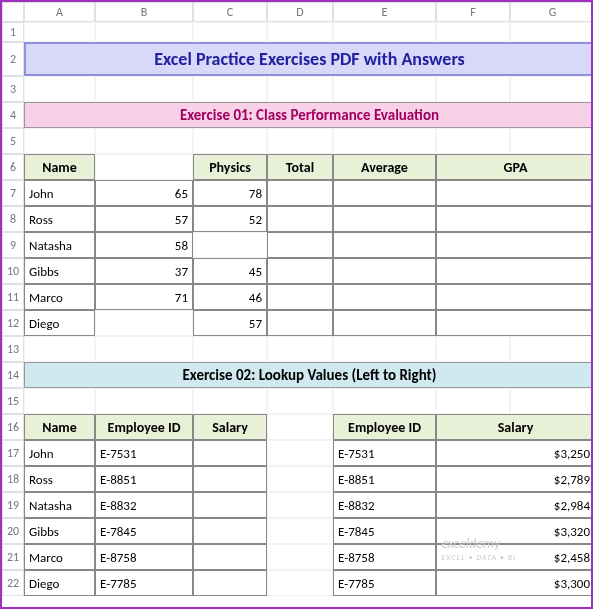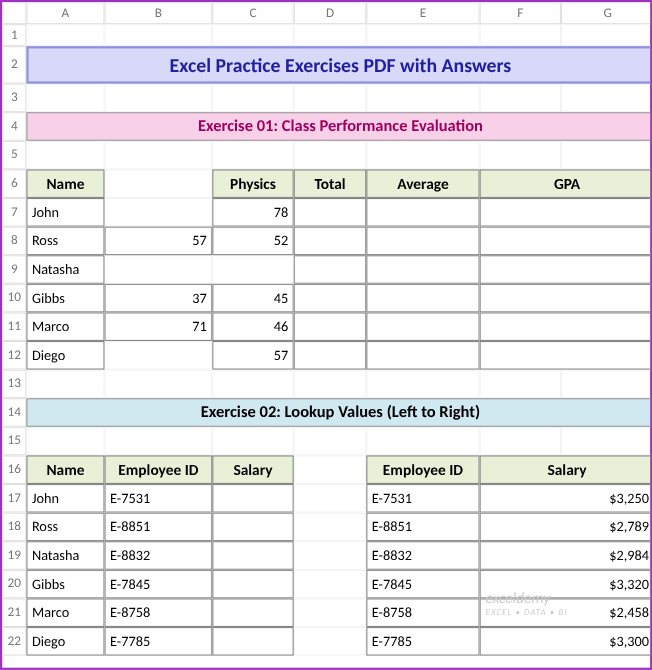--- a/index.html
+++ b/index.html
@@ -285,31 +285,33 @@
     <div class="cell" style="grid-area: 23 / 8;"></div>
     <div class="title-banner" style="grid-area: 3 / 2 / auto / 9;">Excel Practice Exercises PDF with Answers</div>
     <div class="ex1-banner" style="grid-area: 5 / 2 / auto / 9;">Exercise 01: Class Performance Evaluation</div>
     <div class="ex2-banner" style="grid-area: 15 / 2 / auto / 9;">Exercise 02: Lookup Values (Left to Right)</div>
     <div class="cell th" style="grid-area: 7 / 2;">Name</div>
     <div class="cell th" style="grid-area: 7 / 4;">Physics</div>
     <div class="cell th" style="grid-area: 7 / 5;">Total</div>
     <div class="cell th" style="grid-area: 7 / 6;">Average</div>
     <div class="cell th" style="grid-area: 7 / 7 / auto / 9;">GPA</div>
     <div class="cell td" style="grid-area: 8 / 2;">John</div>
+    <div class="cell td num" style="grid-area: 8 / 3;">65</div>
     <div class="cell td num" style="grid-area: 8 / 4;">78</div>
     <div class="cell td" style="grid-area: 8 / 5;"></div>
     <div class="cell td" style="grid-area: 8 / 6;"></div>
     <div class="cell td" style="grid-area: 8 / 7 / auto / 9;"></div>
     <div class="cell td" style="grid-area: 9 / 2;">Ross</div>
     <div class="cell td num" style="grid-area: 9 / 3;">57</div>
     <div class="cell td num" style="grid-area: 9 / 4;">52</div>
     <div class="cell td" style="grid-area: 9 / 5;"></div>
     <div class="cell td" style="grid-area: 9 / 6;"></div>
     <div class="cell td" style="grid-area: 9 / 7 / auto / 9;"></div>
     <div class="cell td" style="grid-area: 10 / 2;">Natasha</div>
+    <div class="cell td num" style="grid-area: 10 / 3;">58</div>
     <div class="cell td" style="grid-area: 10 / 5;"></div>
     <div class="cell td" style="grid-area: 10 / 6;"></div>
     <div class="cell td" style="grid-area: 10 / 7 / auto / 9;"></div>
     <div class="cell td" style="grid-area: 11 / 2;">Gibbs</div>
     <div class="cell td num" style="grid-area: 11 / 3;">37</div>
     <div class="cell td num" style="grid-area: 11 / 4;">45</div>
     <div class="cell td" style="grid-area: 11 / 5;"></div>
     <div class="cell td" style="grid-area: 11 / 6;"></div>
     <div class="cell td" style="grid-area: 11 / 7 / auto / 9;"></div>
     <div class="cell td" style="grid-area: 12 / 2;">Marco</div>

